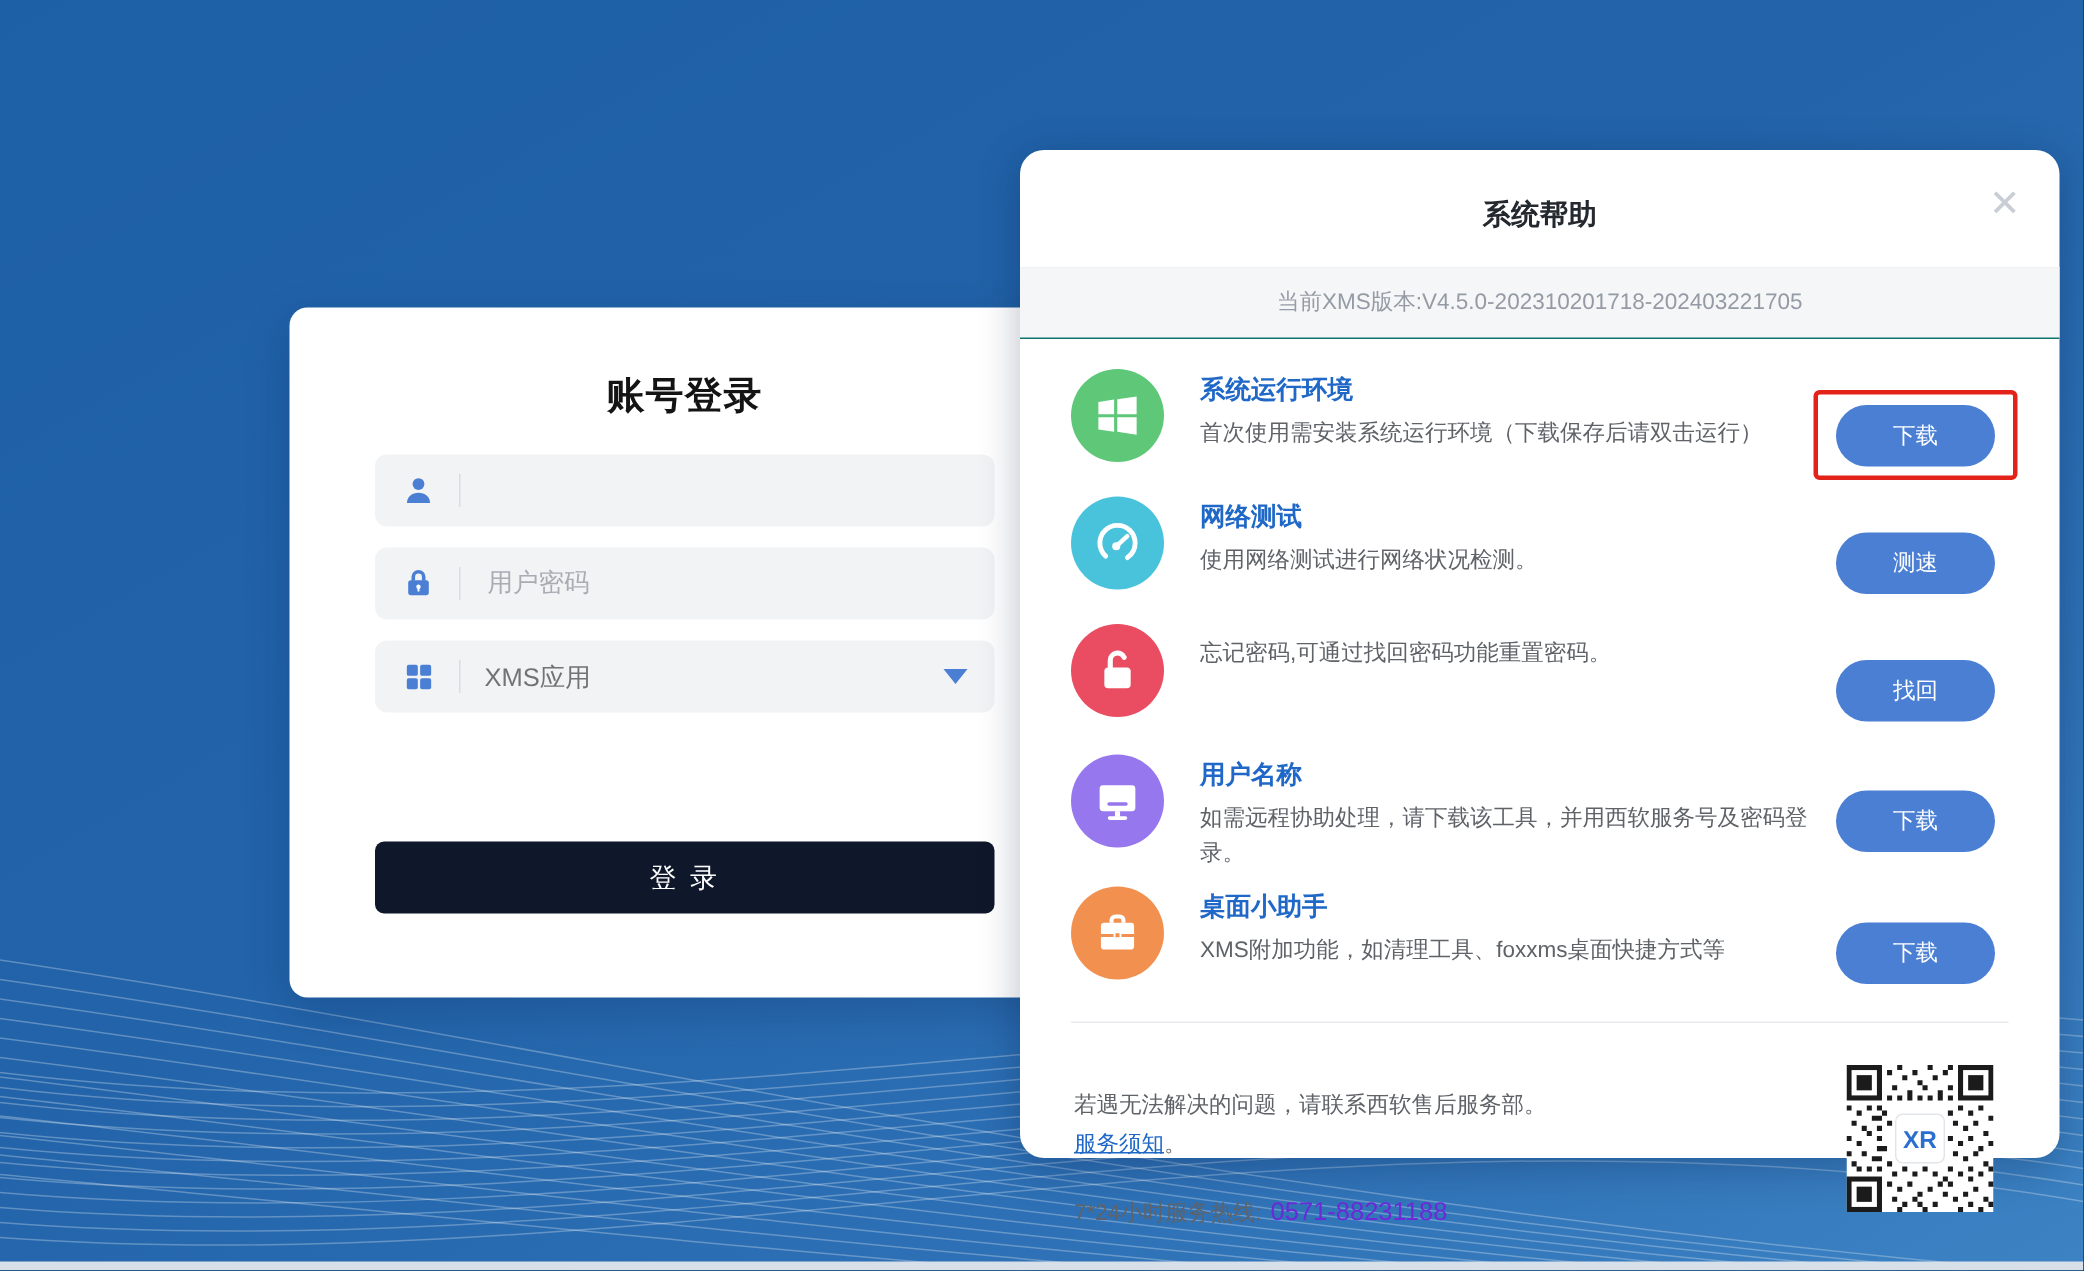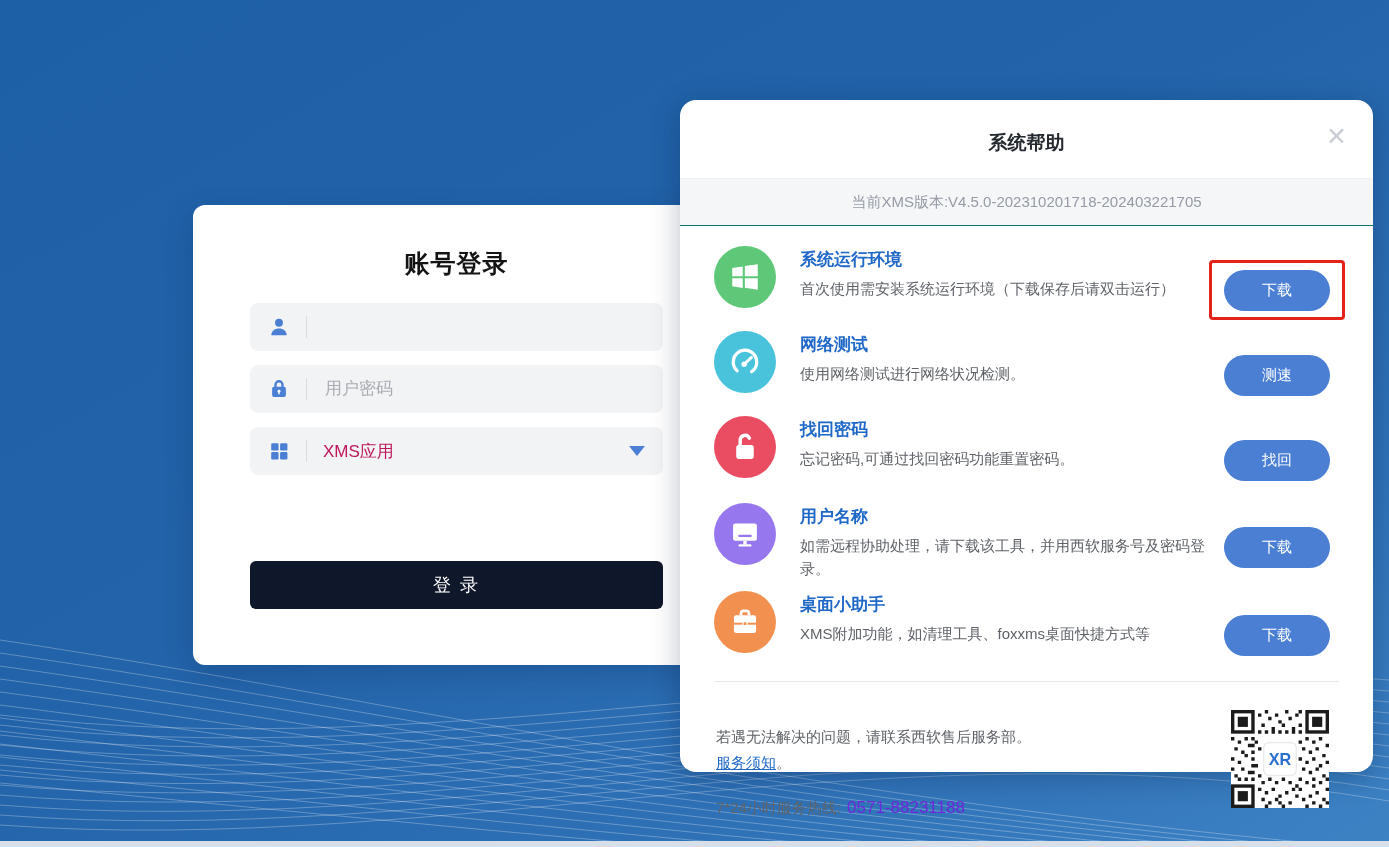--- a/index.html
+++ b/index.html
@@ -24,21 +24,21 @@
     background:#f2f3f5; border-radius:8px; margin-bottom:14px;
     padding:0 18px; box-sizing:border-box;
   }
   .f-icon { width:22px; height:22px; flex:none; display:flex; align-items:center; justify-content:center; }
   .f-icon svg { width:22px; height:22px; }
   .f-div { width:1px; height:22px; background:#d9dce1; margin:0 16px; flex:none; }
   .field input { border:none; outline:none; background:transparent; flex:1; font-size:17px; color:#303133; font-family:inherit; }
   .field input::placeholder { color:#a9acb3; opacity:1; }
   .select-text { font-size:17px; }
   .select-text.is-placeholder { color:#a9acb3; }
-  .select-text.is-value { color:#be185d; }
+  .select-text.is-value { color:#737373; }
   .caret { position:absolute; right:18px; top:19px; width:0; height:0;
     border-left:8px solid transparent; border-right:8px solid transparent; border-top:10px solid #4a7fd4; }
   .login-btn {
     position:absolute; left:57px; top:356px; width:413px; height:48px;
     background:#0f172a; color:#fff; font-size:18px; letter-spacing:2px;
     border:none; border-radius:6px; cursor:pointer; font-family:inherit;
   }
 
   
   .help-dialog {
@@ -198,21 +198,20 @@
       </div>
 
       <div class="help-item hi-2">
         <div class="item-icon" style="background: rgb(234, 76, 98);">
           <svg viewBox="0 0 24 24">
               <path d="M8.6 11V7.2a3.4 3.4 0 0 1 6.5-1.4" stroke="#fff" stroke-width="2.4" fill="none" stroke-linecap="round"></path>
               <rect x="5.8" y="10.6" width="12.4" height="9.8" rx="1.8" fill="#fff"></rect>
             </svg>
         </div>
         <div class="item-text">
-          <div class="item-title">找回密码</div>
           <div class="item-desc">忘记密码,可通过找回密码功能重置密码。</div>
         </div>
         <div class="item-action">
           <button class="pill-btn">找回</button>
         </div>
       </div>
 
       <div class="help-item hi-3">
         <div class="item-icon" style="background: rgb(150, 119, 238);">
           <svg viewBox="0 0 24 24">

